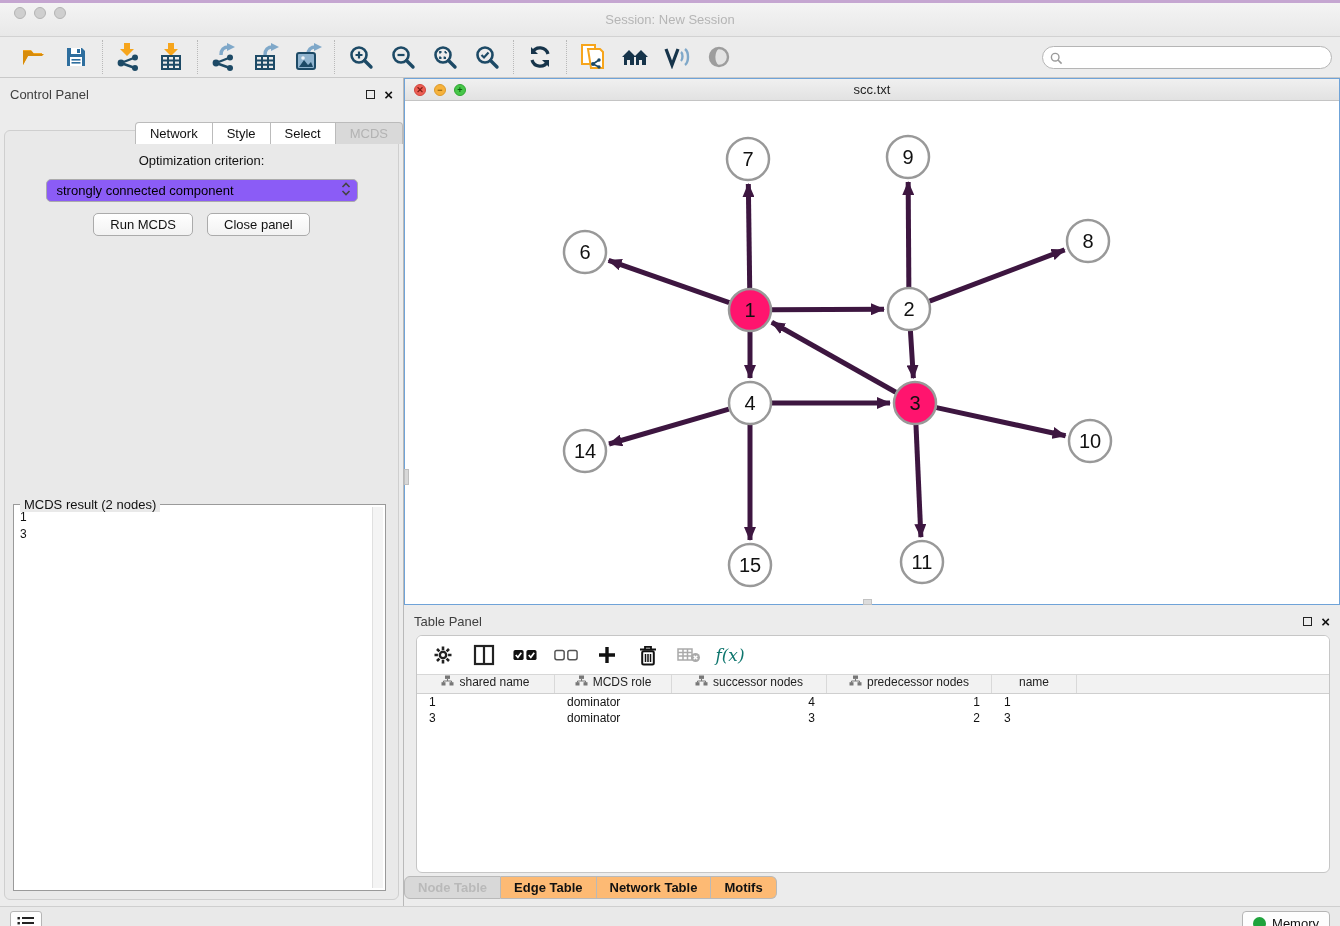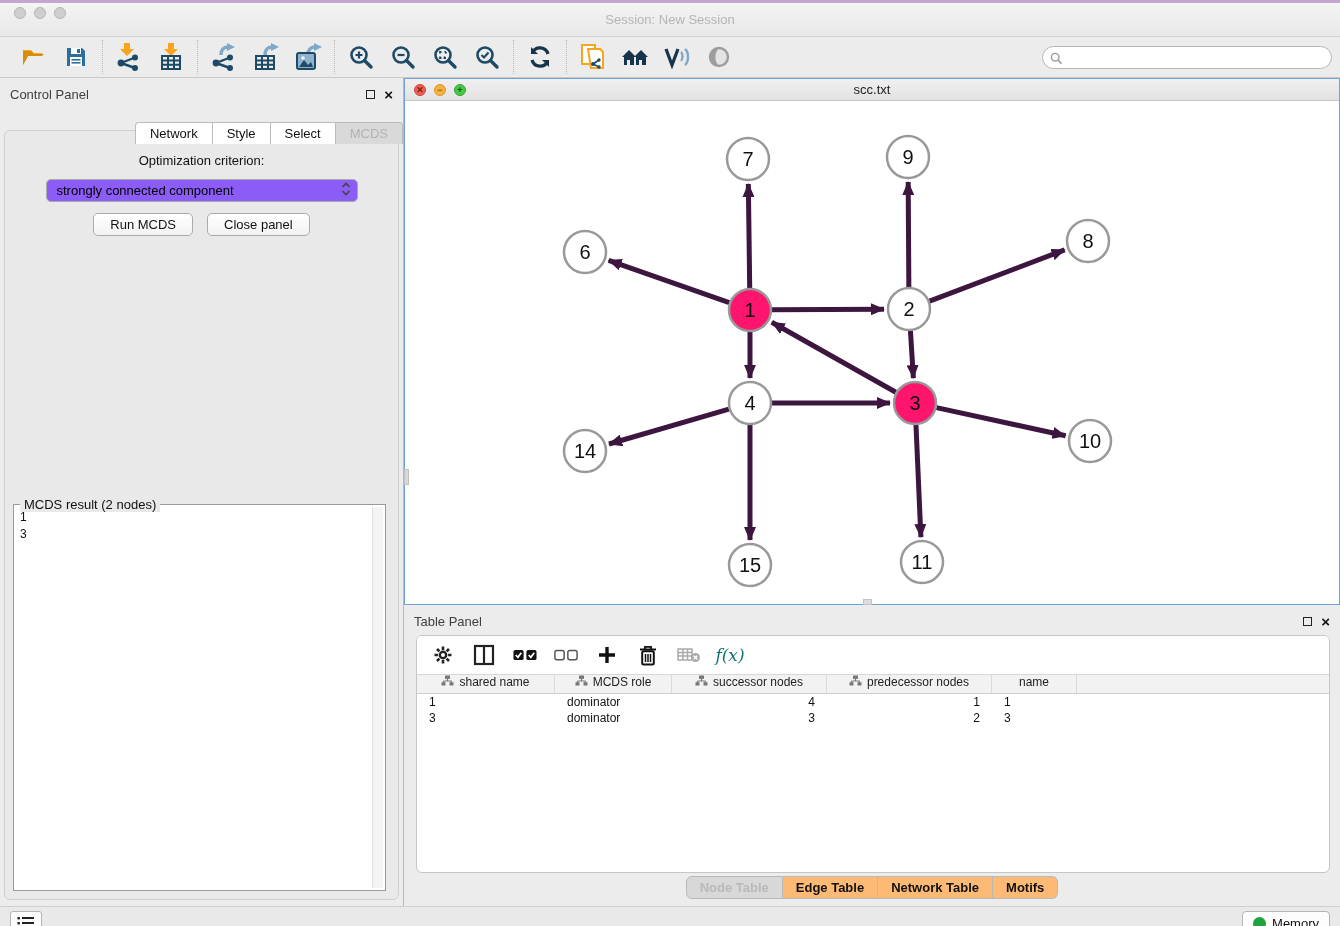--- a/index.html
+++ b/index.html
@@ -90,21 +90,21 @@
   .tp-tool { width:24px; height:24px; display:flex; align-items:center; justify-content:center; cursor:pointer; }
   .fx { font-family:"DejaVu Serif", serif; font-style:italic; font-size:17px; color:#0f766e; }
 
   .grid { border-top:1px solid #d7d7d7; }
   .grid-header { display:flex; background:#f2f2f2; border-bottom:1px solid #cfcfcf; height:19px; }
   .gh-cell { display:flex; align-items:flex-start; justify-content:center; gap:5px; font-size:12px; color:#222;
     border-right:1px solid #d9d9d9; height:100%; cursor:pointer; }
   .grid-row { display:flex; height:16px; }
   .g-cell { font-size:12px; color:#111; padding:0 12px; line-height:16px; overflow:hidden; }
 
-  .tp-tabs { position:absolute; bottom:7px; left:0; right:0; display:flex; justify-content:center; }
+  .tp-tabs { position:absolute; bottom:7px; left:0; right:0; display:flex; justify-content:flex-start; }
   .tp-tab { font-size:13px; font-weight:bold; padding:3px 13px; background:#fdba74; border:1px solid #b9b9b9;
     border-left:none; color:#111; cursor:pointer; }
   .tp-tab:first-child { border-left:1px solid #b9b9b9; border-radius:6px 0 0 6px; }
   .tp-tab:last-child { border-radius:0 6px 6px 0; }
   .tp-tab.selected { background:#d8d8d8; color:#b9b9b9; }
 
   
   .statusbar { height:33px; background:#e9e9e9; border-top:1px solid #cfcfcf;
     display:flex; align-items:center; padding:0 10px; }
   .sb-btn { background:#fdfdfd; border:1px solid #b5b5b5; border-radius:3px; height:24px;

